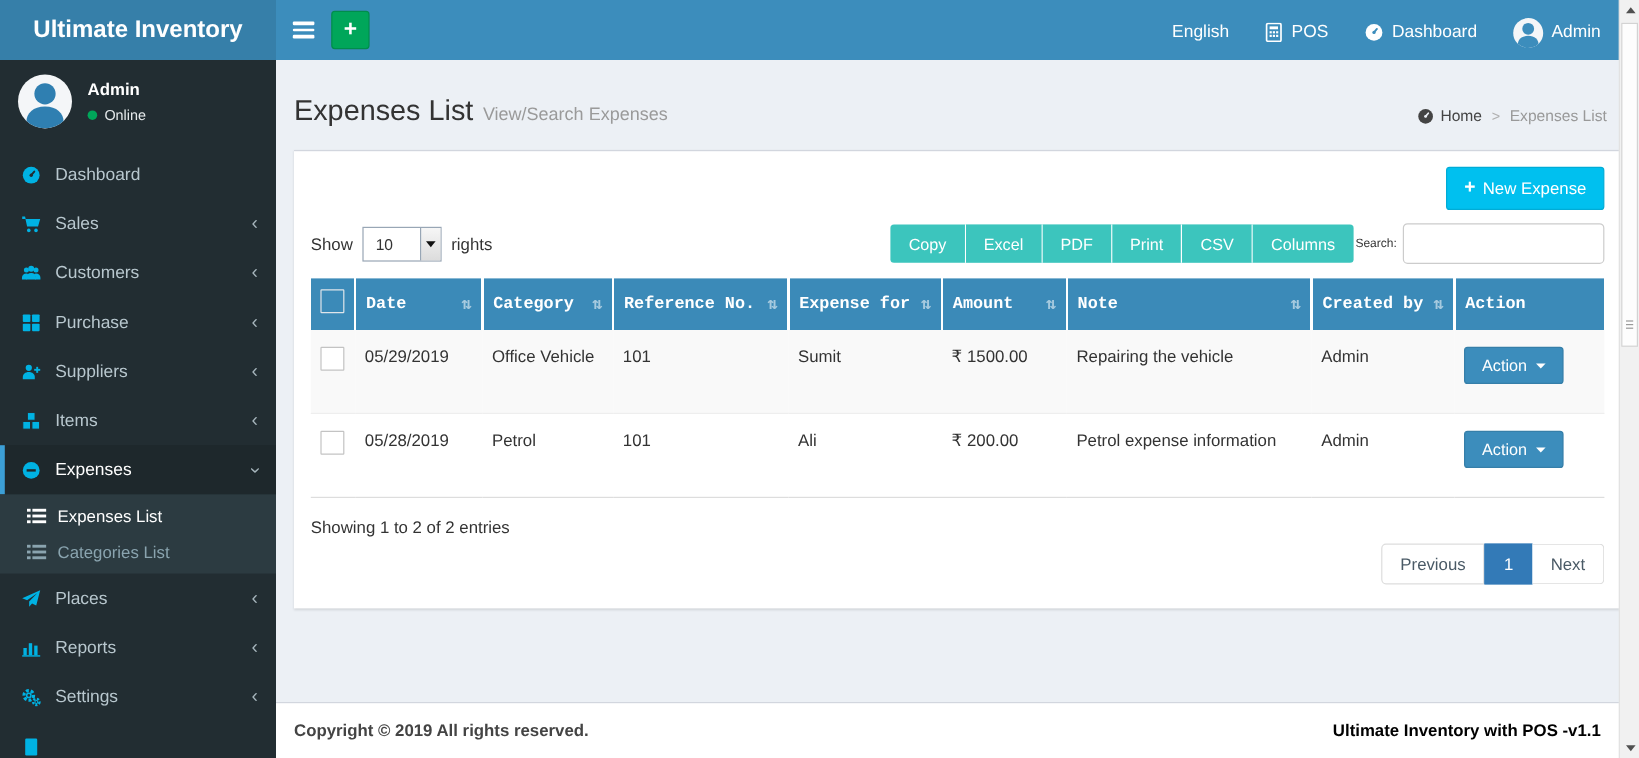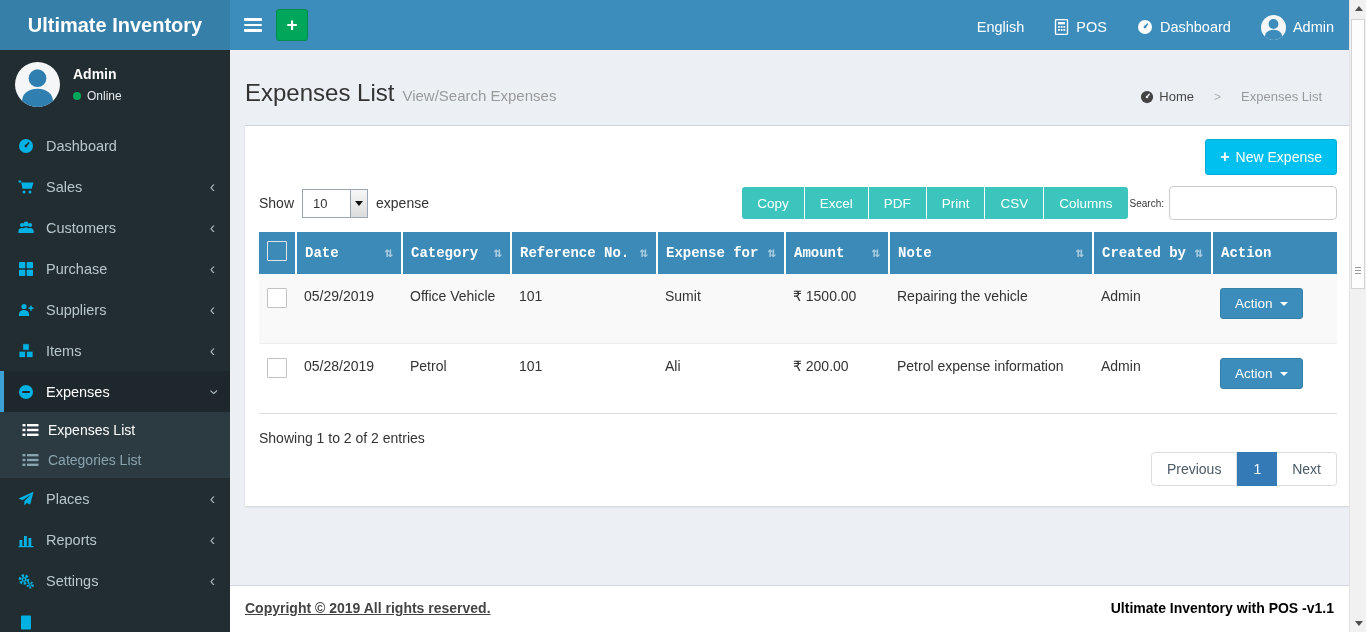--- a/index.html
+++ b/index.html
@@ -37,21 +37,21 @@
   .sub-item { display:flex; align-items:center; gap:9px; padding:7px 15px 7px 22px; cursor:pointer; font-size:14px; }
   .sub-item.on { color:#fff; }
   .sub-item.off { color:#8aa4af; }
   .sub-item .mi { width:17px; height:14px; }
 
   
   .content-wrap { position:absolute; top:50px; left:230px; width:1136px; height:535px; background:#ecf0f5; padding:29px 15px 0 15px; }
   .content-header { position:relative; margin-bottom:14px; height:32px; }
   .page-title { display:inline; font-size:24px; font-weight:normal; color:#333; }
   .page-subtitle { font-size:15px; color:#9a9a9a; margin-left:8px; }
-  .breadcrumb { position:absolute; right:29px; top:10px; display:flex; align-items:center; gap:20px; font-size:13px; }
+  .breadcrumb { position:absolute; right:12px; top:10px; display:flex; align-items:center; gap:8px; font-size:13px; }
   .bc-home { display:flex; align-items:center; gap:5px; color:#444; cursor:pointer; }
   .bc-sep { color:#b0b0b0; font-size:12px; }
   .bc-cur { color:#999; }
 
   .box { background:#fff; border-top:1px solid #d2d6de; box-shadow:0 1px 2px rgba(0,0,0,.12); padding:13px 14px 14px 14px; }
   .box-toprow { display:flex; justify-content:flex-end; margin-bottom:11px; }
   .btn-new { background:#00c0ef; border:1px solid #00acd6; color:#fff; border-radius:3px; padding:8px 14px; font-size:14px;
              display:flex; align-items:center; gap:6px; cursor:pointer; }
   .btn-new b { font-size:16px; font-weight:bold; }
 
@@ -91,21 +91,21 @@
   .dt-info { font-size:14px; color:#333; }
   .pagination { margin-left:auto; margin-top:22px; display:flex; }
   .page-btn { border:1px solid #ddd; background:#fff; color:#4a5a66; padding:8px 15px; font-size:14px; cursor:pointer; }
   .page-btn.prev { border-radius:4px 0 0 4px; }
   .page-btn.next { border-radius:0 4px 4px 0; border-left:none; }
   .page-btn.num.active { background:#337ab7; border-color:#337ab7; color:#fff; }
 
   
   .footer { position:absolute; left:230px; bottom:0; width:1136px; height:47px; background:#fff; border-top:1px solid #d2d6de;
             padding:14px 32px 14px 15px; display:flex; }
-  .footer .left { font-weight:bold; color:#444;text-decoration:underline; }
+  .footer .left { font-weight:bold; color:#444; }
   .footer .right { margin-left:auto; font-weight:bold; color:#000000; }
 
   
   .os-scrollbar { position:absolute; right:0; top:0; width:17px; height:632px; background:#f1f1f1; border-left:1px solid #e2e2e2; z-index:20; }
   .sb-arrow { position:absolute; left:0; width:17px; height:17px; display:flex; align-items:center; justify-content:center; cursor:pointer; }
   .sb-arrow.up { top:0; }
   .sb-arrow.down { bottom:0; }
   .sb-arrow i.tri-up { width:0; height:0; border-left:4px solid transparent; border-right:4px solid transparent; border-bottom:5px solid #505050; }
   .sb-arrow i.tri-dn { width:0; height:0; border-left:4px solid transparent; border-right:4px solid transparent; border-top:5px solid #505050; }
   .sb-thumb { position:absolute; left:1px; top:19px; width:14px; height:270px; background:#fdfdfd; border:1px solid #d3d3d3; cursor:grab; }
@@ -336,21 +336,21 @@
 
     <div class="controls">
       <div class="show-group">
         <span>Show</span>
         <span class="fake-select">
           <span class="val">10</span>
           <span class="dd">
               <i></i>
             </span>
         </span>
-        <span>expense</span>
+        <span>rights</span>
       </div>
       <div class="controls-right">
         <div class="export-group">
           <button class="btn-export">Copy</button>
           <button class="btn-export">Excel</button>
           <button class="btn-export">PDF</button>
           <button class="btn-export">Print</button>
           <button class="btn-export">CSV</button>
           <button class="btn-export">Columns</button>
         </div>

